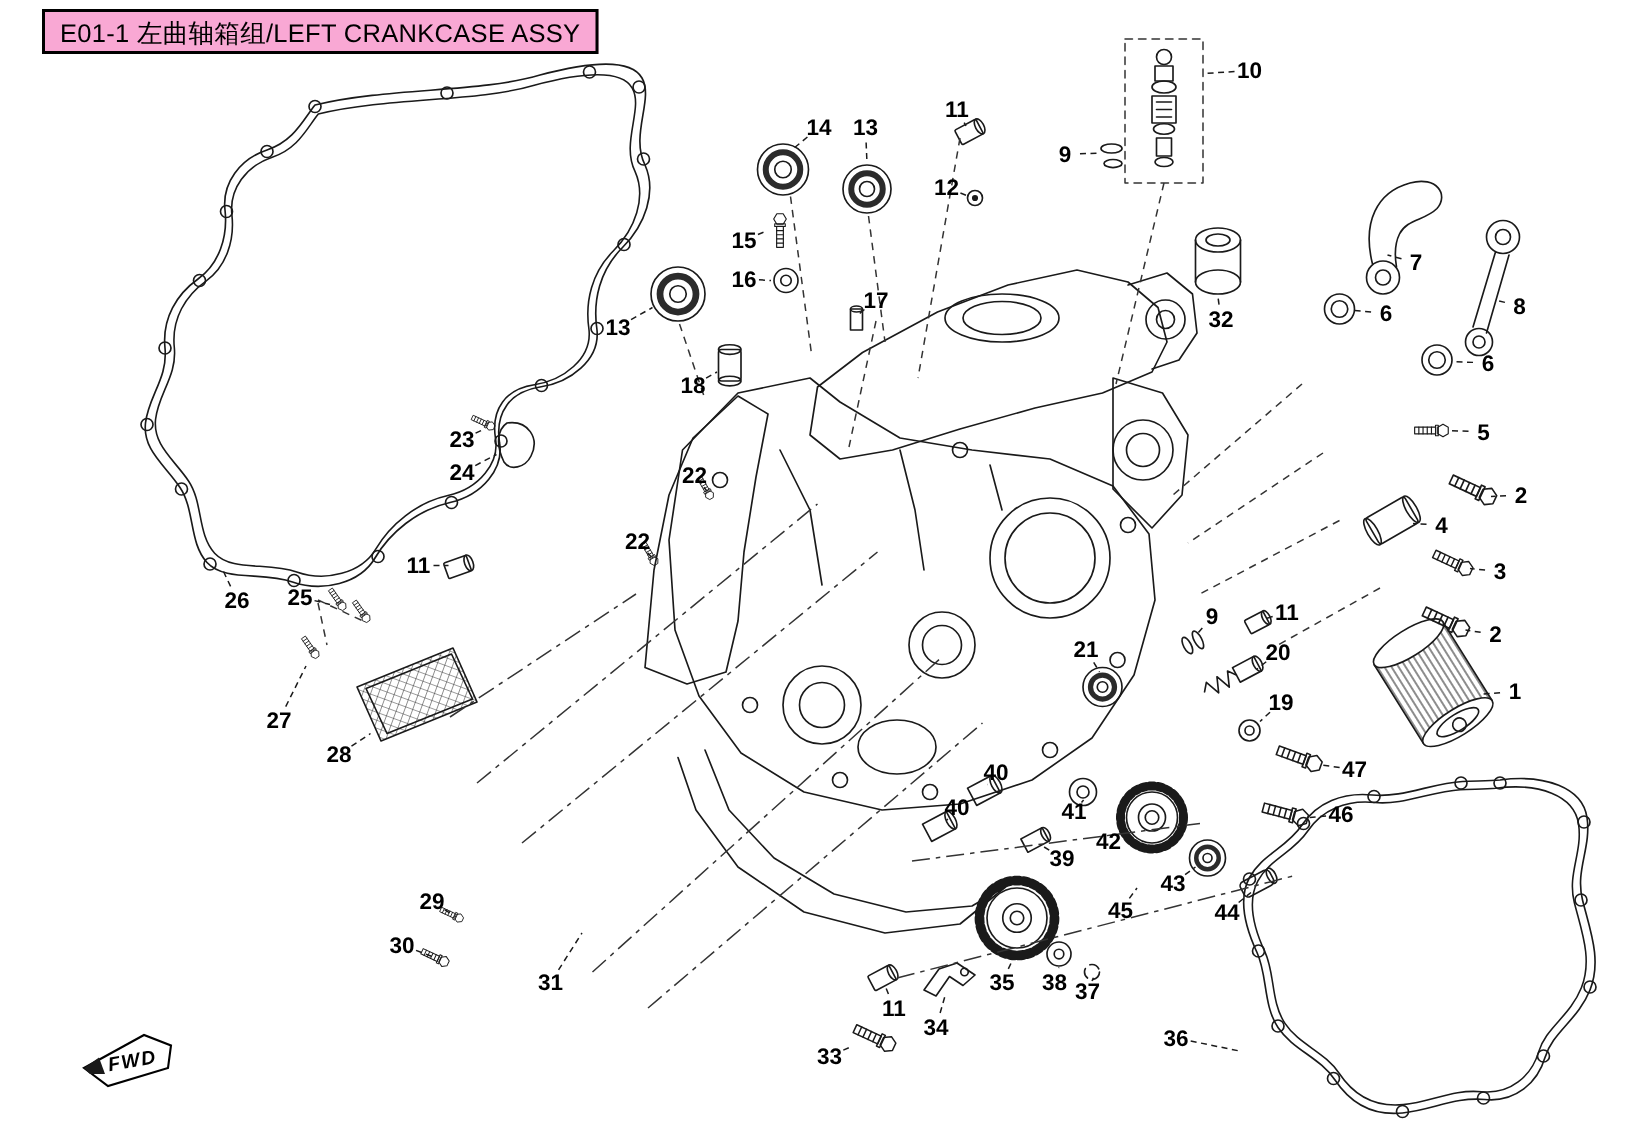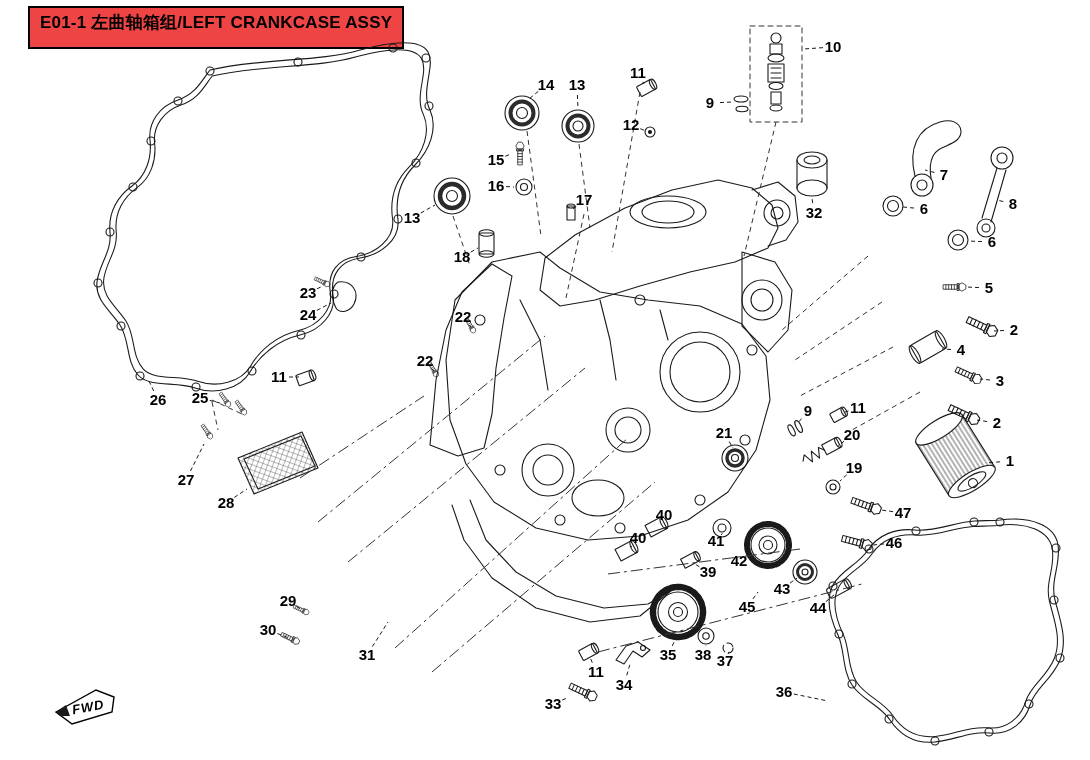--- a/index.html
+++ b/index.html
@@ -1,20 +1,20 @@
 <!DOCTYPE html>
 <html><head>
 <meta charset="utf-8">
 <style>
   html,body{margin:0;padding:0;background:#ffffff;}
   body{width:1090px;height:760px;position:relative;overflow:hidden;
        font-family:"Liberation Sans",sans-serif;color:#000;}
   .title-box{position:absolute;left:28px;top:6px;min-width:330px;
-       border:2px solid #000;background:#ef4444;padding:3px 10px 13px;
-       font-size:17px;font-weight:bold;letter-spacing:.2px;white-space:nowrap;}
+       border:2px solid #000;background:#f9a8d4;padding:3px 10px 0;
+       font-size:17px;font-weight:normal;letter-spacing:.2px;white-space:nowrap;}
   svg{position:absolute;left:0;top:0;}
   .art{stroke:#1a1a1a;fill:none;stroke-width:1.1;stroke-linejoin:round;stroke-linecap:round;}
   .darkring{stroke:#2b2b2b;}
   .cl{stroke:#333;stroke-width:1;stroke-dasharray:12 4 3 4;fill:none;}
   .dl{stroke:#333;stroke-width:1;stroke-dasharray:5 4;fill:none;}
   .leader{stroke:#1a1a1a;stroke-width:1;stroke-dasharray:4 3;fill:none;}
   .callout{font-family:"Liberation Sans",sans-serif;font-weight:bold;font-size:15px;fill:#000;stroke:none;}
   .fwd-text{font-family:"Liberation Sans",sans-serif;font-weight:bold;font-style:italic;font-size:13px;fill:#000;stroke:none;letter-spacing:1px;}
 </style>
 </head>

